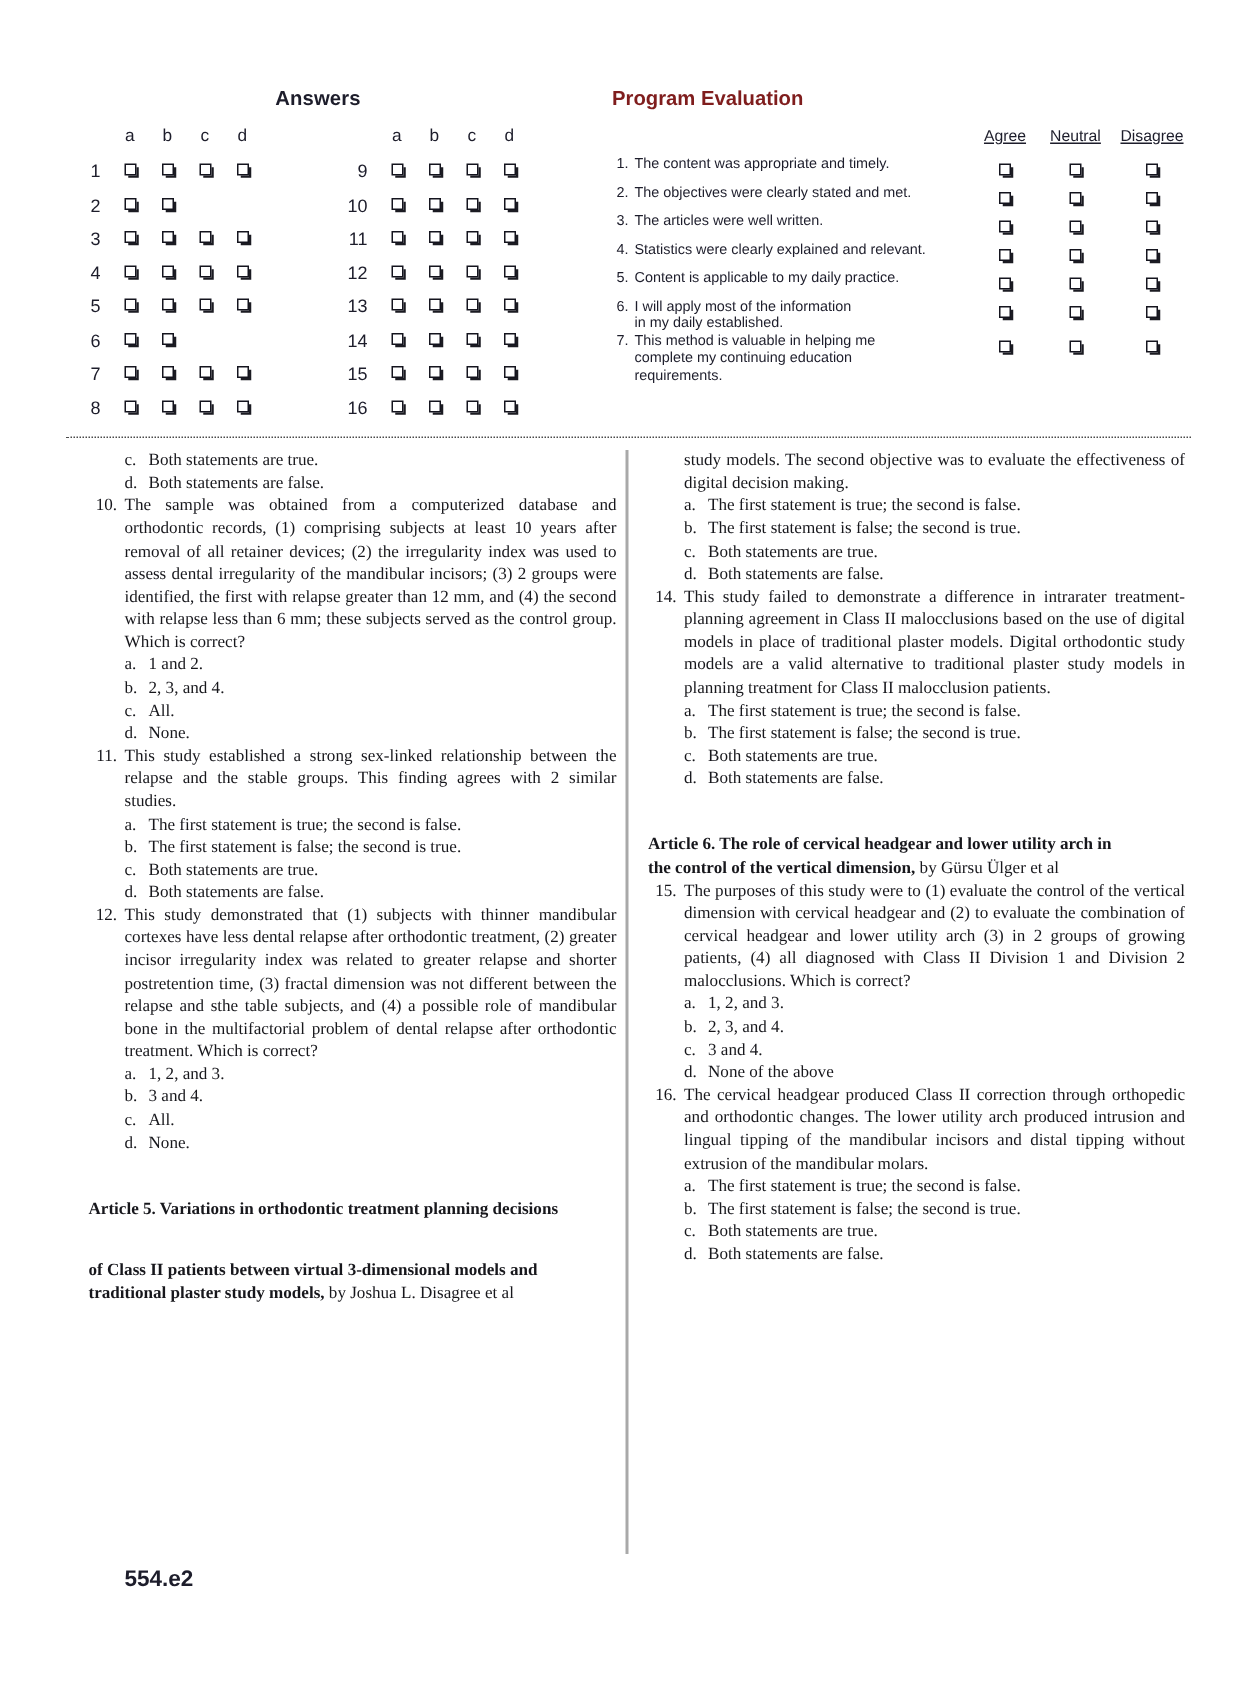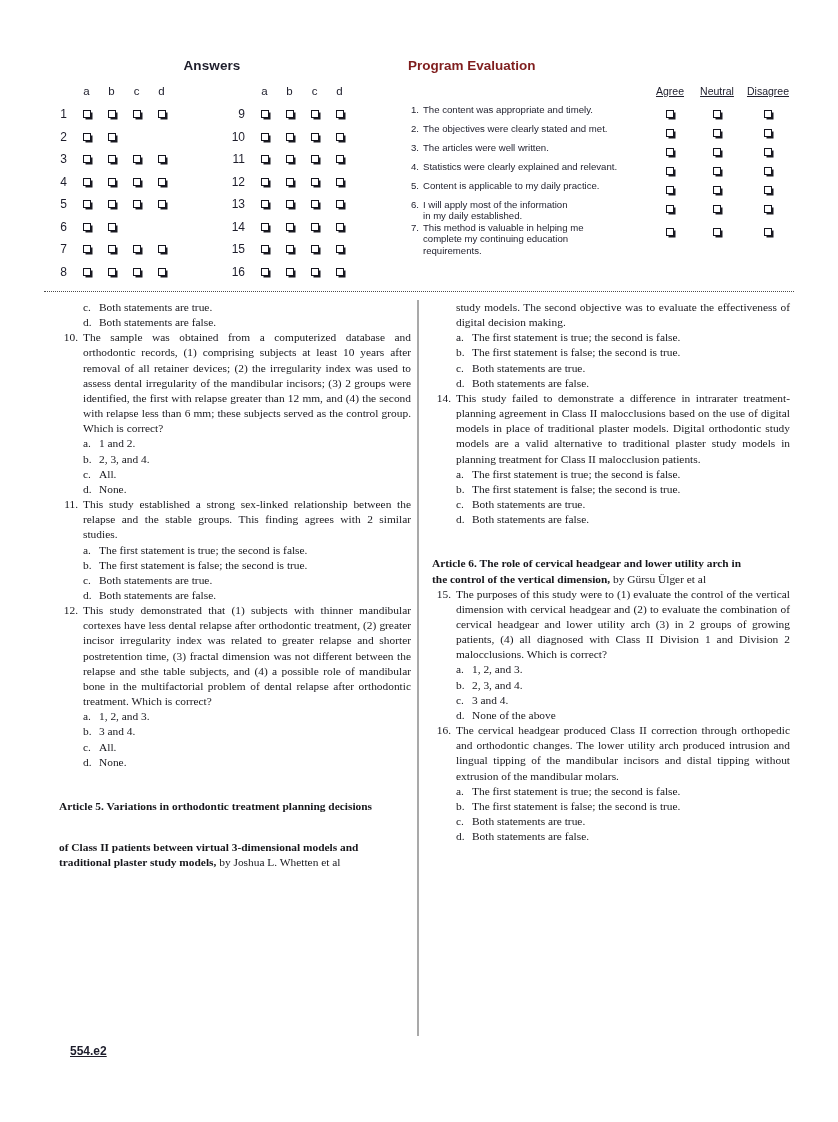--- a/index.html
+++ b/index.html
@@ -228,26 +228,25 @@
     text-align: justify;
     margin: 0;
     padding-top: 3px;
   }
   .art-head .byline { font-weight: normal; }
   .art-head .hl { display: block; margin-top: 26px; }
 
   
   #footer-page {
     position: absolute;
-    left: 70px; top: 1044px;
+    left: 83px; top: 1044px;
     font-family: "Liberation Sans", sans-serif;
-    font-size: 12px;
+    font-size: 15px;
     font-weight: bold;
     color: #1d1d2b;
-    text-decoration: underline;
   }
 </style>
 </head>
 <body>
 
 <div id="top-form">
 
   <div id="answers-block">
     <div id="answers-title">Answers</div>
 
@@ -535,21 +534,21 @@
     <div>
       <div class="choice"><span class="clet">a.</span><span>1, 2, and 3.</span></div>
       <div class="choice"><span class="clet">b.</span><span>3 and 4.</span></div>
       <div class="choice"><span class="clet">c.</span><span>All.</span></div>
       <div class="choice"><span class="clet">d.</span><span>None.</span></div>
     </div>
 
     <div class="art-head">
       <span class="hl">Article 5. Variations in orthodontic treatment planning decisions</span>
       <span class="hl">of Class II patients between virtual 3-dimensional models and</span>
-      <span>traditional plaster study models,</span><span class="byline"> by Joshua L. Whetten et al</span>
+      <span>traditional plaster study models,</span><span class="byline"> by Joshua L. Disagree et al</span>
     </div>
 
 
   </div>
 
   <div class="col right">
 
     <div class="qitem" style="padding-left:24px">
       <span class="qbody">study models. The second objective was to evaluate the effectiveness of digital decision making.</span>
     </div>

